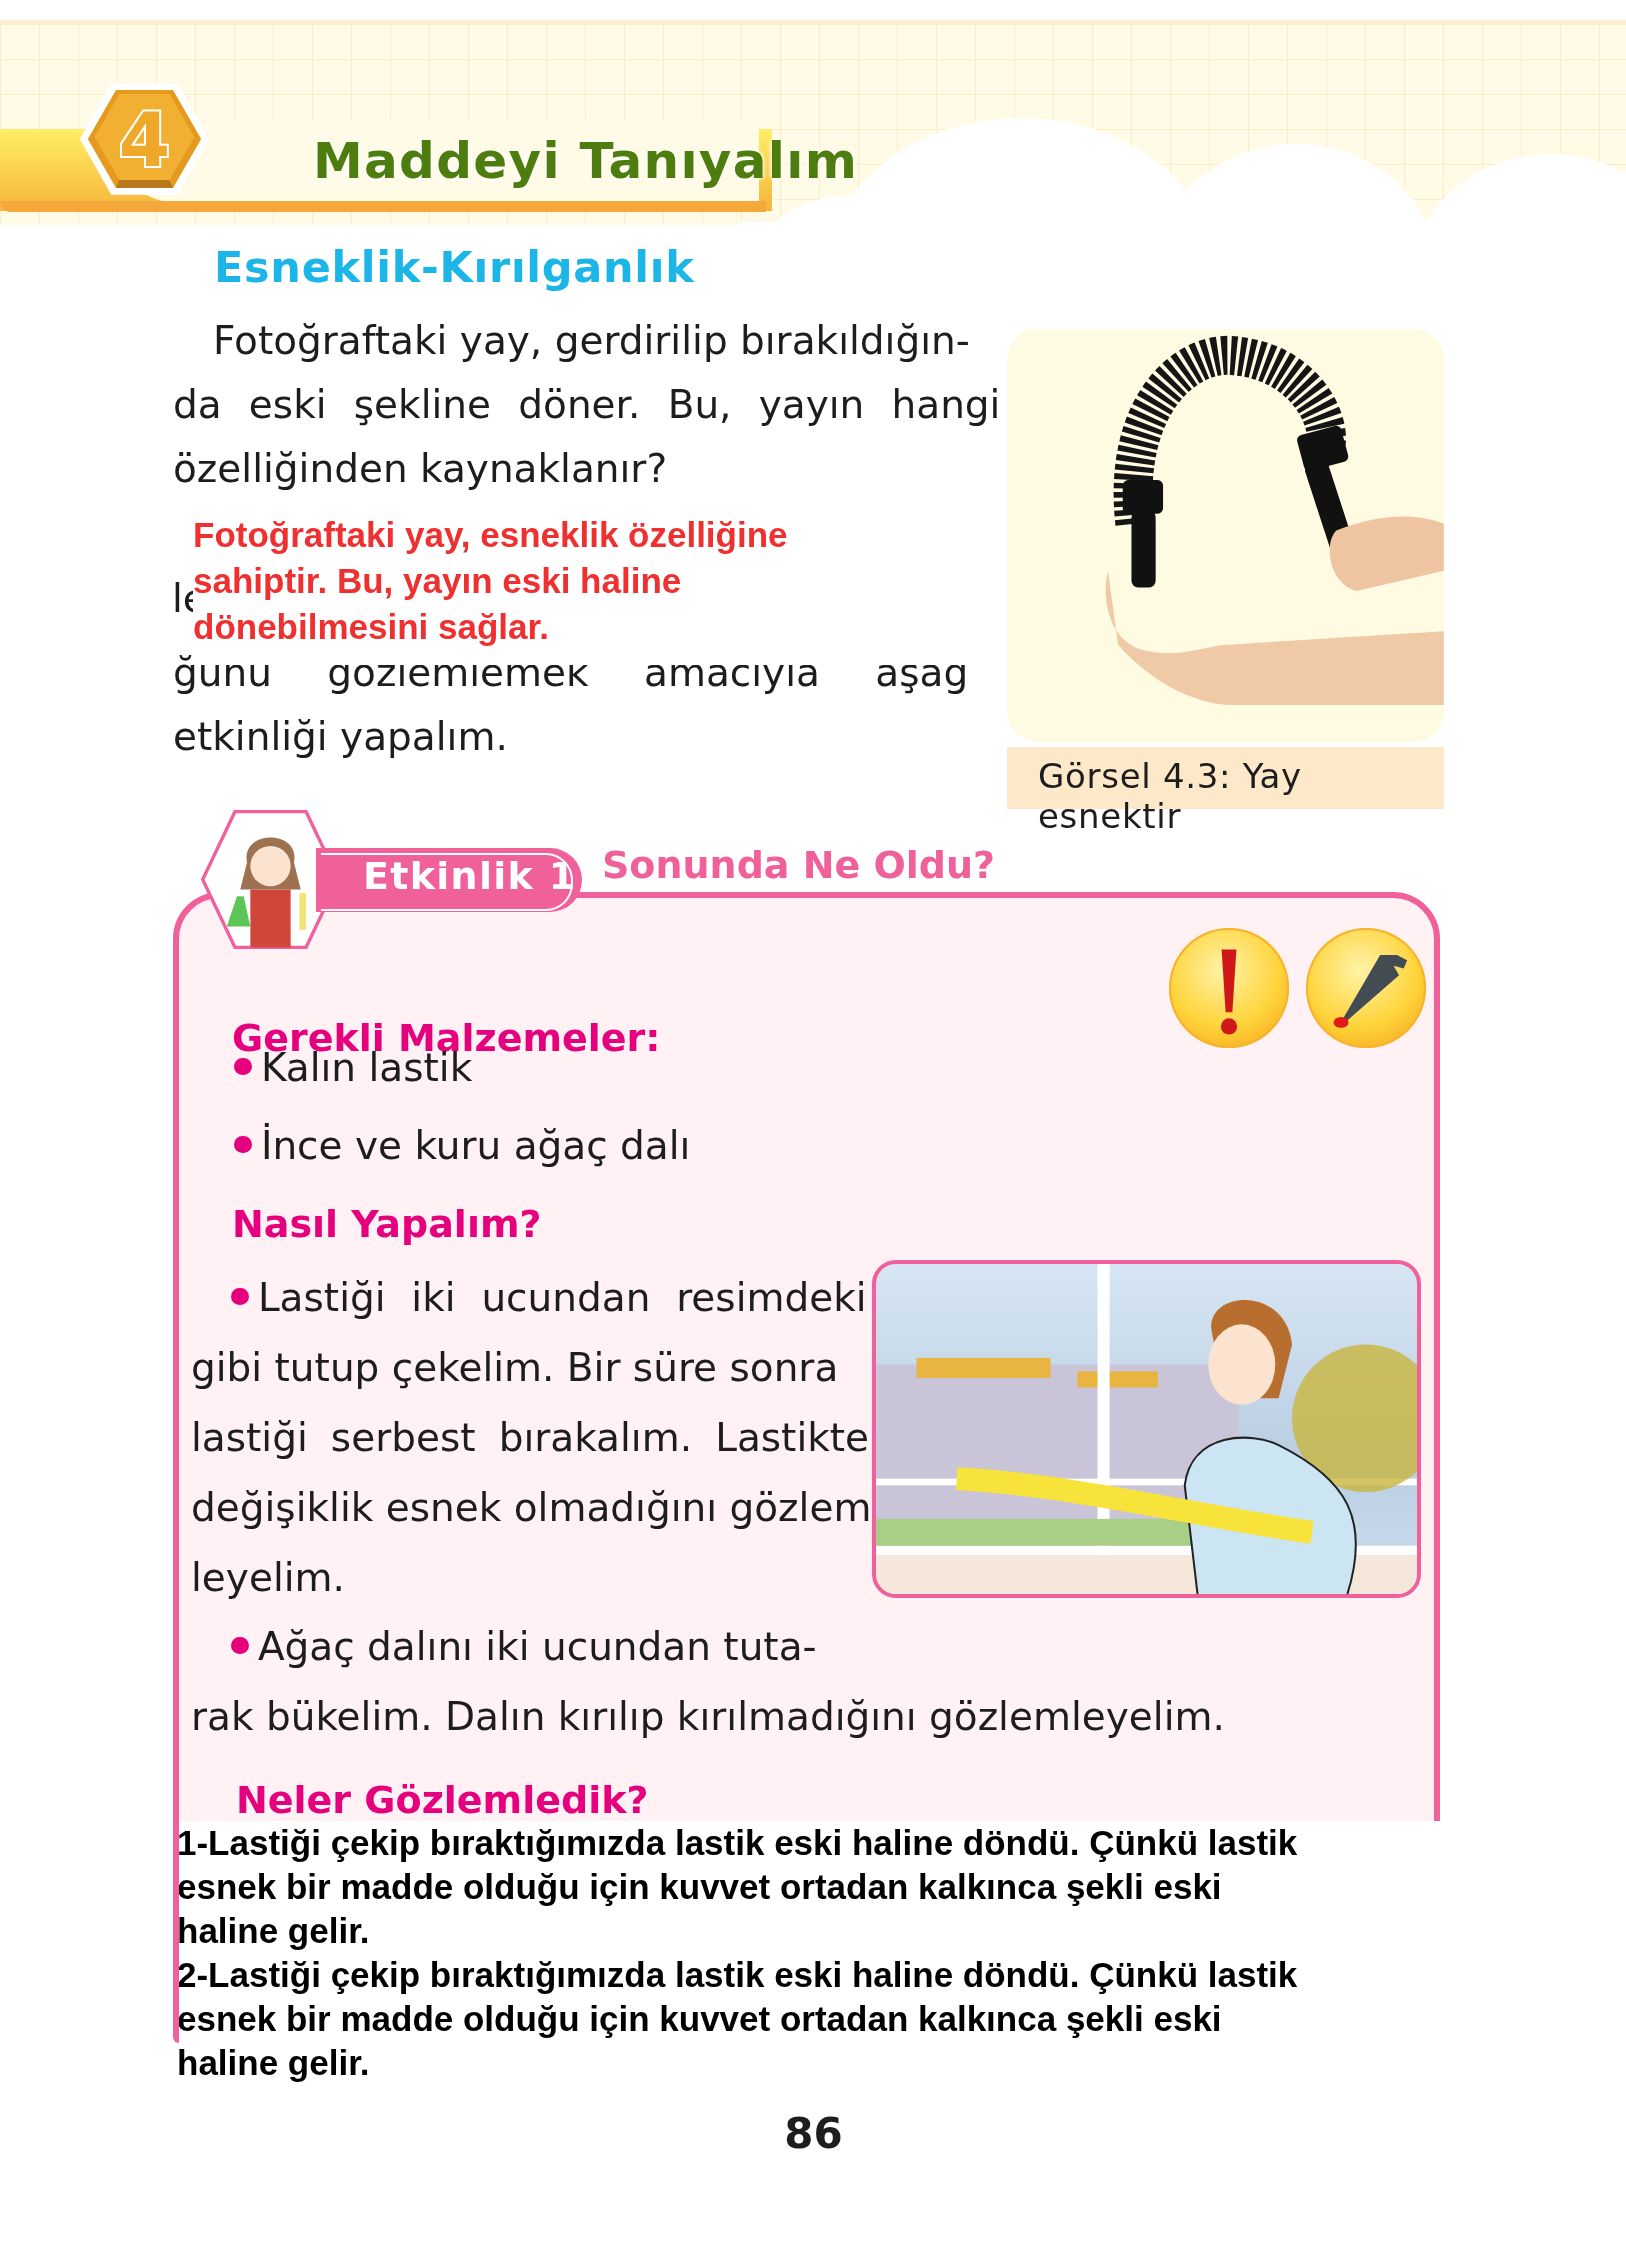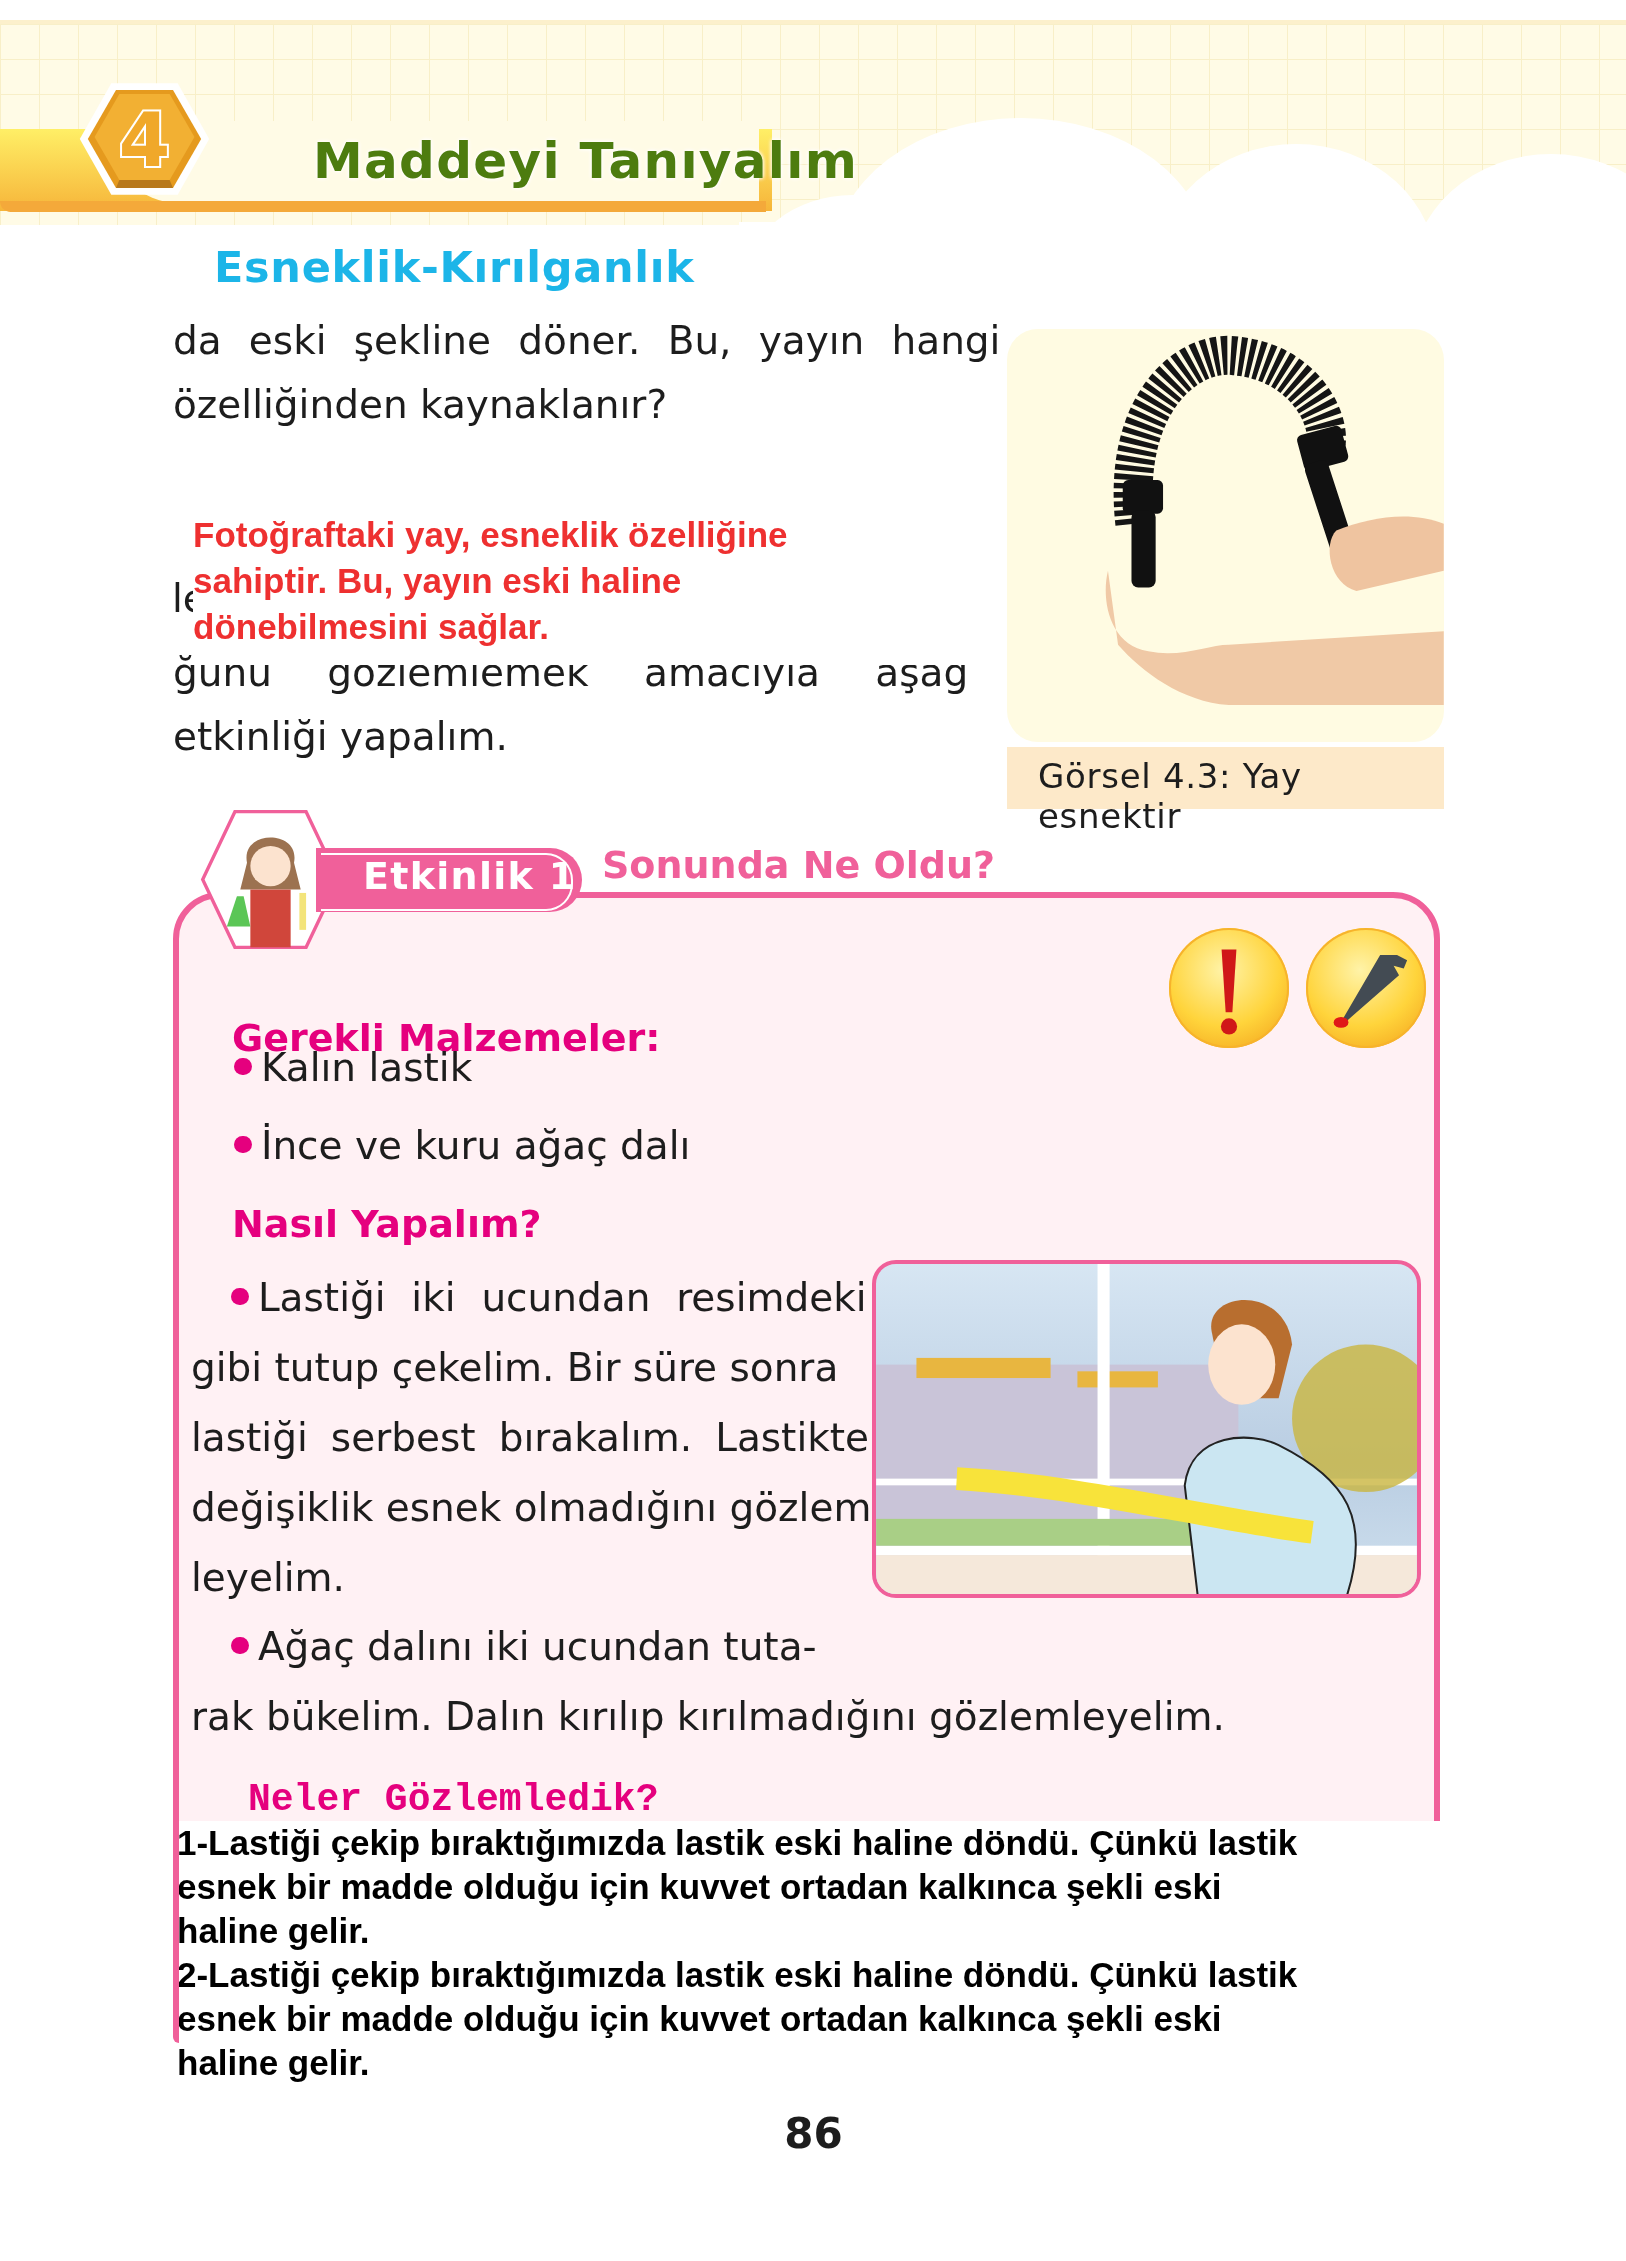--- a/index.html
+++ b/index.html
@@ -64,20 +64,21 @@
   <polygon points="55,12 140,12 182,85 140,158 55,158 13,85" fill="#E59A1E"></polygon>
   <polygon points="60,18 135,18 172,82 135,146 60,146 23,82" fill="#F2B033"></polygon>
   <polygon points="60,146 135,146 140,158 55,158" fill="#B8791C"></polygon>
 </svg>
 <div class="abs hex-num">4</div>
 <div class="abs title">Maddeyi Tanıyalım</div>
 
 <div class="abs subtitle">Esneklik-Kırılganlık</div>
 
 <div class="abs para" style="top:309px;">
+  <span class="line" style="padding-left:40px;">Fotoğraftaki yay, gerdirilip bırakıldığın-</span>
   <span class="line" style="word-spacing:14.8px;">da eski şekline döner. Bu, yayın hangi</span>
   <span class="line">özelliğinden kaynaklanır?</span>
 </div>
 <div class="abs" style="left:172px;top:576px;font:39px 'DejaVu Sans',sans-serif;color:#1d1d1d;">le</div>
 <div class="abs para" style="top:641px;overflow:hidden;height:134px;">
   <span class="line" style="word-spacing:43px;">ğunu gözlemlemek amacıyla aşağıdaki</span>
   <span class="line">etkinliği yapalım.</span>
 </div>
 <div class="abs answer1">
   <div>Fotoğraftaki yay, esneklik özelliğine</div>
@@ -155,21 +156,21 @@
     <rect x="0" y="434" width="806" height="60" fill="#F5E8DA"></rect>
     <rect x="0" y="380" width="560" height="40" fill="#A9CF86"></rect>
     <circle cx="730" cy="230" r="110" fill="#C9B53E" opacity="0.8"></circle>
     <path d="M460,330 C470,250 560,250 600,270 C700,320 740,380 700,500 L480,500 Z" fill="#CBE6F2" stroke="#222" stroke-width="3"></path>
     <path d="M500,100 C490,40 610,30 620,120 L600,200 L520,200 Z" fill="#B86E2F"></path>
     <ellipse cx="545" cy="150" rx="50" ry="60" fill="#FCE3CF"></ellipse>
     <path d="M120,320 C300,330 500,380 650,400" fill="none" stroke="#F8E33A" stroke-width="34"></path>
   </svg>
 </div>
 
-<div class="abs head-pink" style="left:248px;top:1778px;font-family:Liberation Mono, monospace;">Neler Gözlemledik?</div>
+<div class="abs head-pink" style="left:236px;top:1778px;">Neler Gözlemledik?</div>
 
 <div class="abs answer2">
   <span class="line">1-Lastiği çekip bıraktığımızda lastik eski haline döndü. Çünkü lastik</span>
   <span class="line">esnek bir madde olduğu için kuvvet ortadan kalkınca şekli eski</span>
   <span class="line">haline gelir.</span>
   <span class="line">2-Lastiği çekip bıraktığımızda lastik eski haline döndü. Çünkü lastik</span>
   <span class="line">esnek bir madde olduğu için kuvvet ortadan kalkınca şekli eski</span>
   <span class="line">haline gelir.</span>
 </div>
 <div class="abs" style="left:173px;top:1821px;width:6px;height:222px;background:#F0609A;border-radius:0 0 0 6px;"></div>

